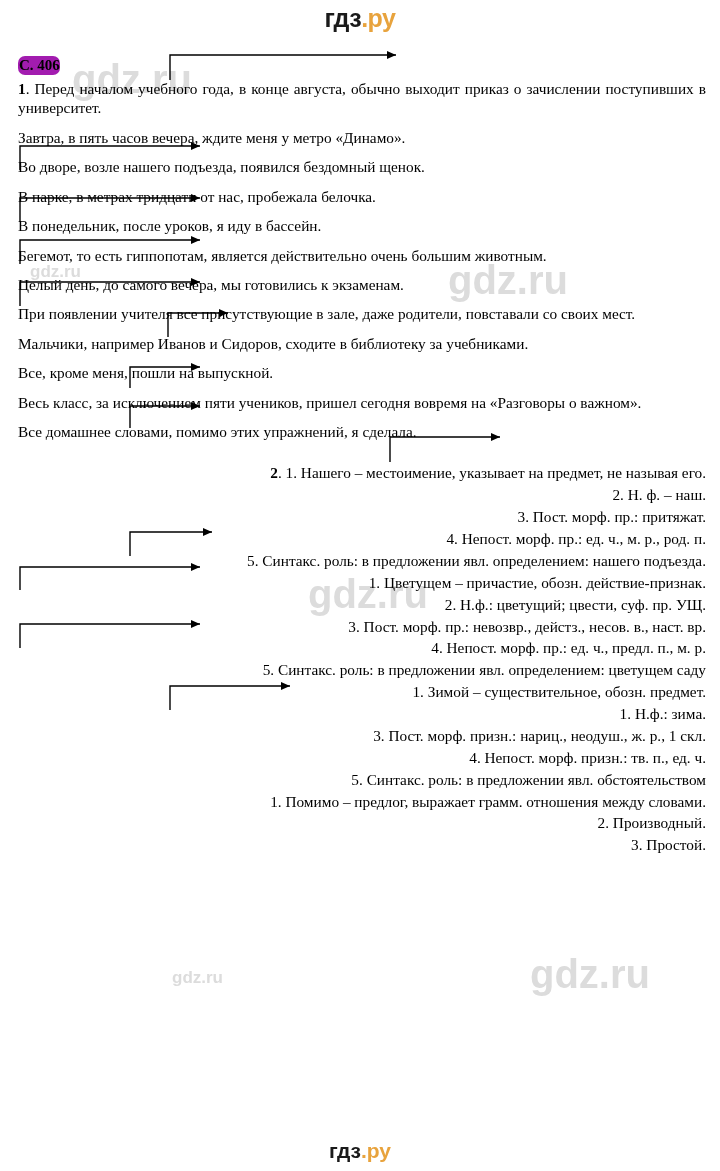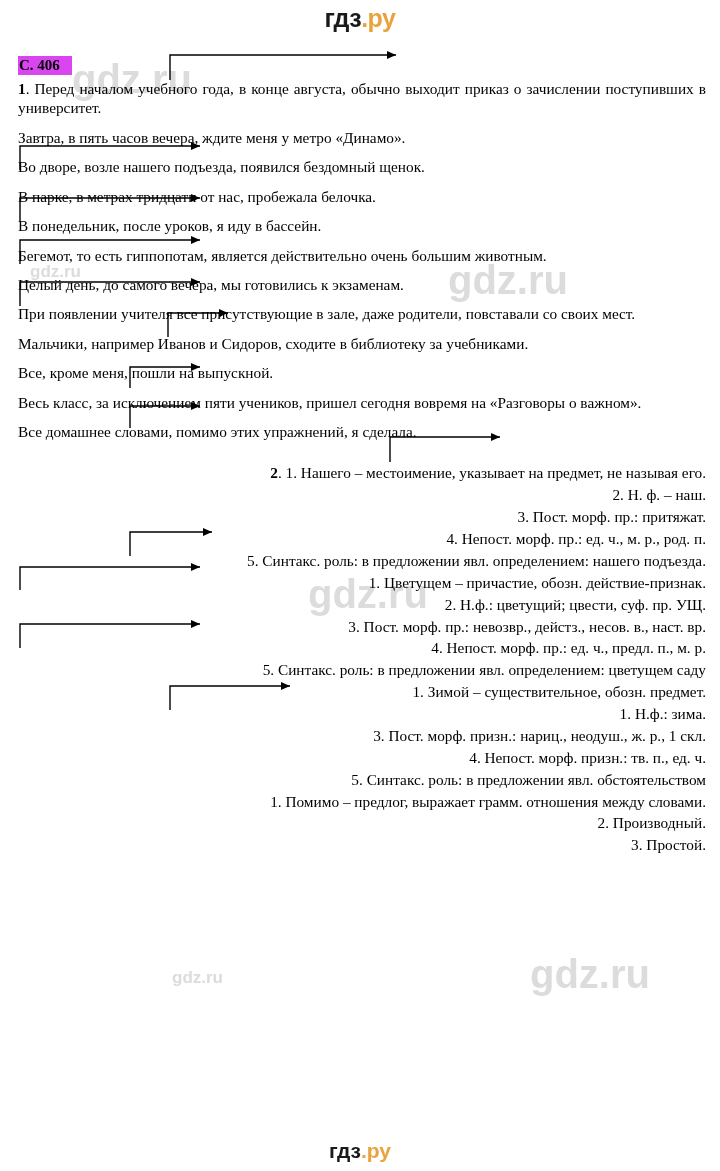--- a/index.html
+++ b/index.html
@@ -60,24 +60,25 @@
     position: absolute;
     left: 18px;
     top: 56px;
     width: 688px;
   }
 
   .page-label {
     font-family: "Liberation Serif", serif;
     font-size: 15px;
     font-weight: bold;
-    background: #d946ef;
+    background: #a21caf;
     display: inline-block;
-    padding: 1px 12px 1px 1px;
+    padding: 1px 0 1px 1px;
     margin-bottom: 4px;
+    border-radius: 7px;
   }
 
   p.line {
     margin: 0 0 10px 0;
     font-size: 15.3px;
     line-height: 1.27;
     text-align: justify;
   }
   .u { }
   .b { font-weight: bold; }

